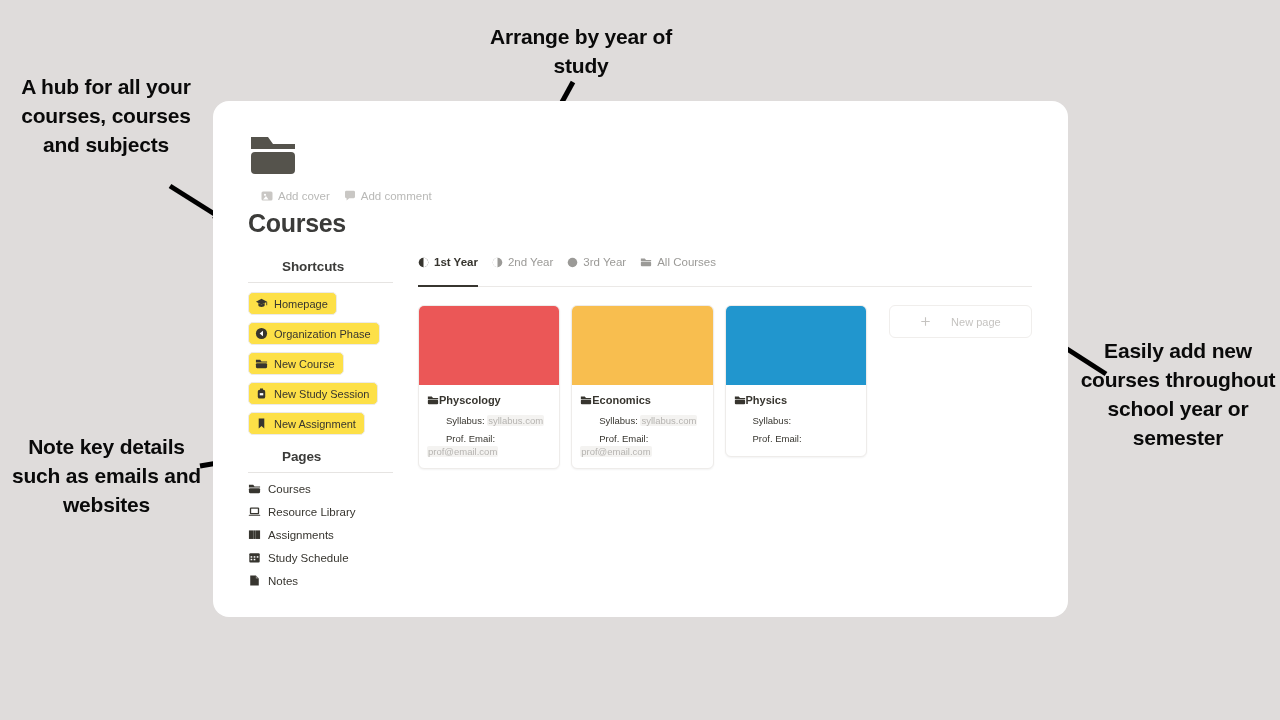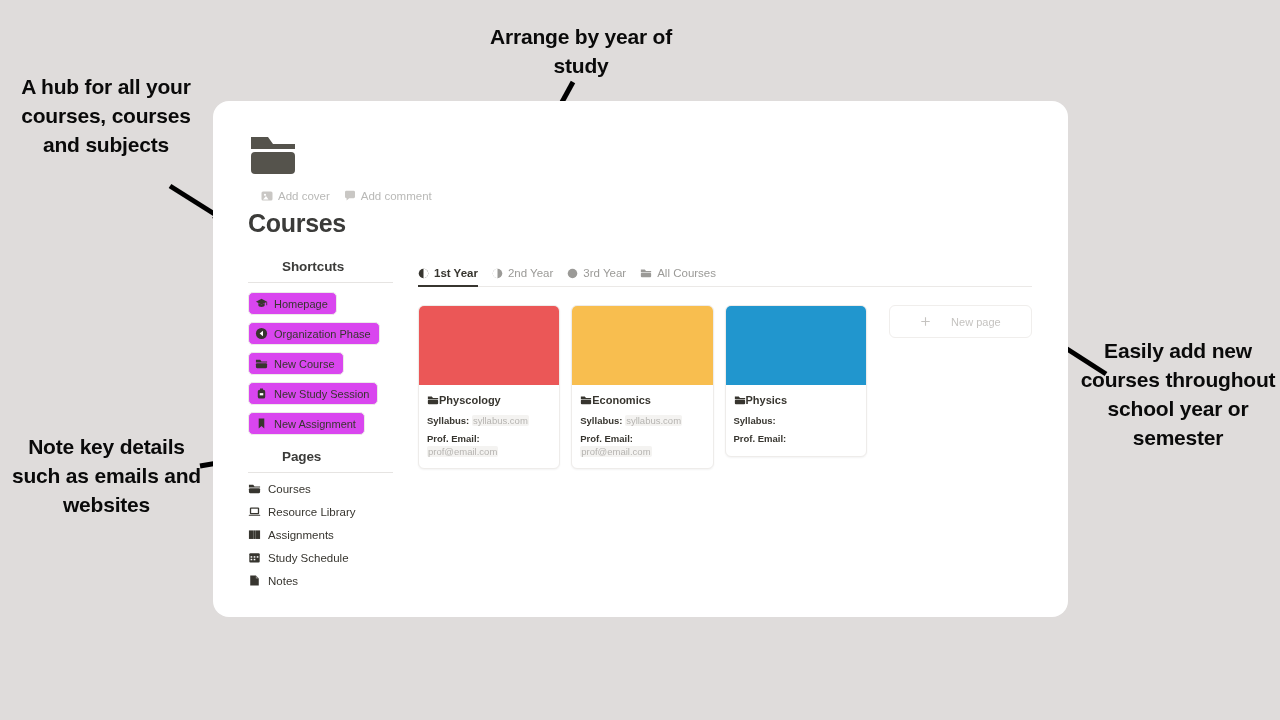--- a/index.html
+++ b/index.html
@@ -71,21 +71,21 @@
     letter-spacing: -0.1px; padding-bottom: 8px; margin-left: 34px;
   }
   .side-rule { height: 1px; background: #e6e4e2; margin-bottom: 9px; }
 
   .shortcut-btn {
     display: flex; align-items: center; gap: 6px;
     border: 1px solid #eceae8; border-radius: 5px;
     padding: 4px 8px 4px 6px;
     margin-bottom: 7px;
     font-size: 11px; color: #37352f; font-weight: 500;
-    background: #d946ef;
+    background: #fde047;
     width: fit-content;
     white-space: nowrap;
   }
   .shortcut-btn svg { flex: 0 0 auto; display: block; }
 
   #pages-section { position: absolute; left: 35px; top: 348px; width: 145px; }
   .page-link {
     display: flex; align-items: center; gap: 7px;
     margin-bottom: 10px;
     font-size: 11.5px; color: #37352f; font-weight: 500;
@@ -97,21 +97,21 @@
   #content { position: absolute; left: 205px; top: 158px; right: 36px; }
 
   #tabbar {
     display: flex; align-items: flex-end; gap: 14px;
     border-bottom: 1px solid #ebe9e7;
     height: 28px;
   }
   .tab {
     display: flex; align-items: center; gap: 5px;
     font-size: 11.5px; color: #9b9a97; font-weight: 500;
-    padding-bottom: 6px; white-space: nowrap;
+    padding-bottom: 17px; white-space: nowrap;
     border-bottom: 2px solid transparent;
     margin-bottom: -1px;
   }
   .tab.active { color: #37352f; font-weight: bold; border-bottom-color: #37352f; }
   .tab svg { display: block; }
 
   #cards-row { display: flex; align-items: flex-start; gap: 11px; margin-top: 18px; }
 
   .course-card {
     width: 145px;
@@ -124,21 +124,21 @@
   .card-banner { height: 79px; }
   .card-body { padding: 9px 8px 10px 8px; }
   .card-title {
     display: flex; align-items: center; 
     font-size: 11px; color: #37352f; font-weight: 600;
     margin-bottom: 9px;
   }
   .card-title svg { flex: 0 0 auto; display: block; }
   .card-field { font-size: 9.5px; margin-bottom: 6px; line-height: 1.3; }
   .card-field:last-child { margin-bottom: 0; }
-  .field-label { color: #37352f; font-weight: bold; }
+  .field-label { color: #37352f; font-weight: normal; margin-left: 19px; }
   .field-value { color: #b6b4b1; background: #f4f3f1; border-radius: 2px; padding: 0 1px; }
   .field-value:empty { background: none; padding: 0; }
 
   #new-page-btn {
     width: 146px; height: 33px;
     margin-left: 11px;
     border: 1px solid #f0eeec; border-radius: 6px;
     display: flex; align-items: center; justify-content: center; gap: 20px;
     color: #c5c3c0; font-size: 11px; font-weight: 500;
     background: #fff;

